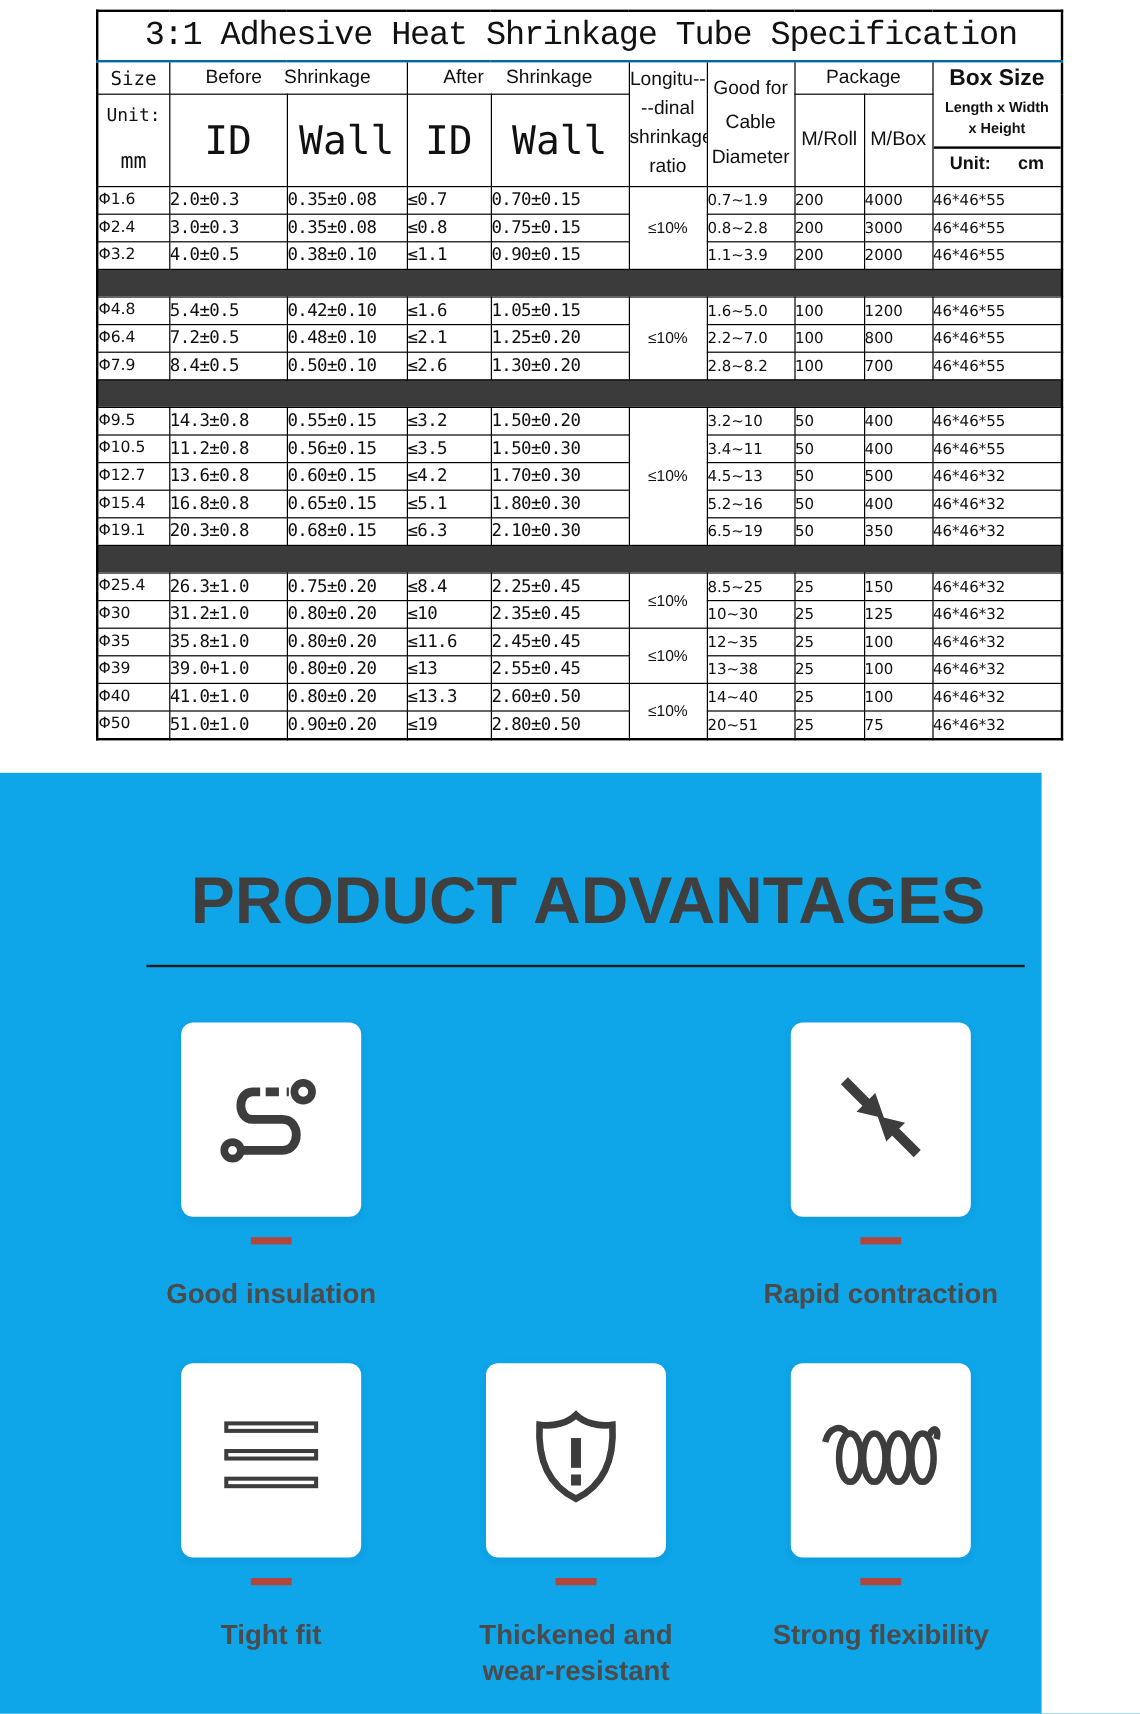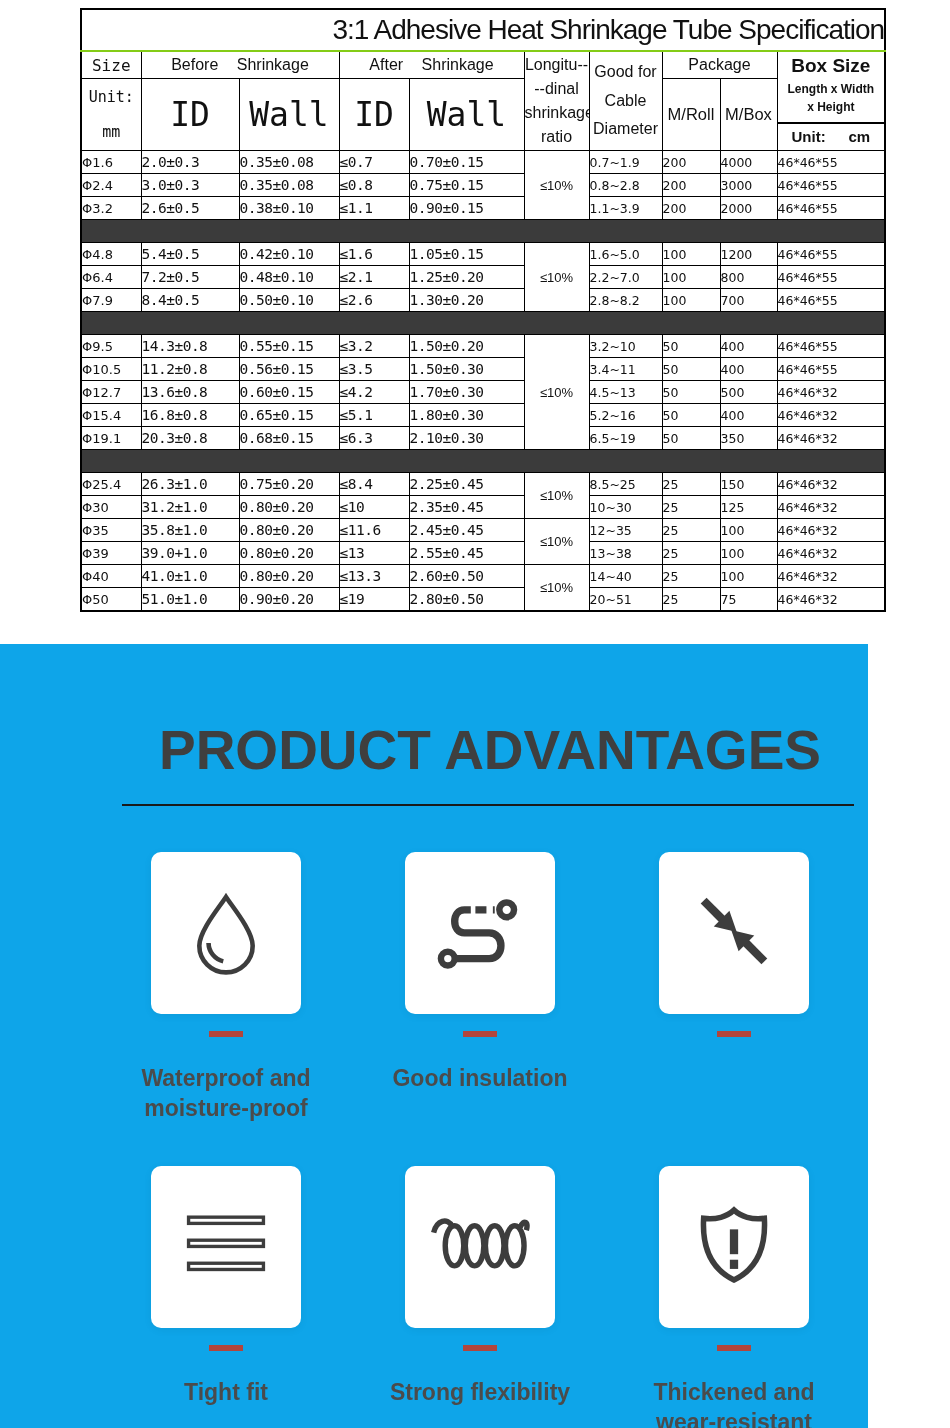--- a/index.html
+++ b/index.html
@@ -10,33 +10,33 @@
   }
 
   
   .spec-wrap { padding: 8px 0 0 80px; }
   table.spec {
     border-collapse: collapse; table-layout: fixed;
     width: 804px; border: 2px solid #000; background:#fff; color:#111;
   }
   .spec th, .spec td { border: 1px solid #000; padding: 0; overflow: hidden; white-space: nowrap; font-weight: normal; }
   .title-row th {
-    border-bottom: 2px solid #84cc16; height: 40px;
-    font-family: Liberation Sans, sans-serif; font-size: 28px;
-    text-align: right; padding-left: 2px; letter-spacing: -1px;
+    border-bottom: 2px solid #0369a1; height: 40px;
+    font-family: Liberation Mono, monospace; font-size: 28px;
+    text-align: center; padding-left: 2px; letter-spacing: -1px;
   }
   .h1 th { height: 26px; font-size: 16px; text-align: center; }
   .size-h { font-family: "DejaVu Sans Mono", monospace; font-size: 16px; }
   .gap-h { font-weight: bold; font-size: 15px; word-spacing: 14px; }
   .pkg-h { font-weight: bold; font-size: 16px; }
   .longi-h { font-weight: bold; font-size: 12.5px; line-height: 1.5; text-align: center; vertical-align: middle; }
   .suit-h { font-weight: bold; font-size: 16.5px; text-align: left; padding-left: 5px; line-height: 1.8; vertical-align: middle; }
   .h2 th { height: 71px; text-align: center; }
   .unit-h { font-family: "DejaVu Sans Mono", monospace; font-size: 15px; line-height: 2.3; }
-  .unit-h div:last-child { font-size: 15px; }
+  .unit-h div:last-child { font-size: 18px; }
   .big-h { font-family: "DejaVu Sans Mono", monospace; font-size: 33px; }
   .mrh { font-weight: bold; font-size: 16.5px; }
   .boxh { vertical-align: top; }
   .box-title { height: 28px; display:flex; align-items:center; justify-content:center; font-weight:bold; font-size:19px; }
   .box-dims { height: 42px; font-weight: bold; font-size: 12px; line-height: 1.5; text-align: center; }
   .box-unit { border-top: 2px solid #000; height: 24px; display: flex; align-items: center; justify-content: space-between; padding: 0 14px; font-weight: bold; font-size: 15px; }
   .spec tbody td { height: 22px; }
   .c-size { font-family: "DejaVu Sans", sans-serif; font-weight: bold; font-size: 13px; text-align: left; padding-left: 5px; }
   .c-mono { font-family: "DejaVu Sans Mono", monospace; font-size: 14.5px; letter-spacing: -0.5px; text-align: left; padding-left: 7px; }
   .c-ratio { font-family: Liberation Sans, sans-serif; font-weight: bold; font-size: 13px; text-align: center; }
@@ -148,21 +148,21 @@
           <td class="c-mono">0.35±0.08</td>
           <td class="c-mono">≤0.8</td>
           <td class="c-mono">0.75±0.15</td>
           <td class="c-sans">0.8~2.8</td>
           <td class="c-sans">200</td>
           <td class="c-sans">3000</td>
           <td class="c-sans">46*46*55</td>
         </tr>
         <tr>
           <td class="c-size">Φ3.2</td>
-          <td class="c-mono">2.6±0.5</td>
+          <td class="c-mono">4.0±0.5</td>
           <td class="c-mono">0.38±0.10</td>
           <td class="c-mono">≤1.1</td>
           <td class="c-mono">0.90±0.15</td>
           <td class="c-sans">1.1~3.9</td>
           <td class="c-sans">200</td>
           <td class="c-sans">2000</td>
           <td class="c-sans">46*46*55</td>
         </tr>
         <tr class="sep">
           <td colspan="10" style="background: rgb(59, 59, 59);"></td>
@@ -333,30 +333,20 @@
           <td class="c-sans">46*46*32</td>
         </tr>
       </tbody>
   </table>
 </div>
 
 <div class="bottom">
   <div class="adv-title">PRODUCT ADVANTAGES</div>
   <hr class="adv-rule">
   <div class="adv-grid" id="adv-row-1">
-      <div class="adv-col">
-        <div class="adv-card">
-          <span><svg viewBox="0 0 100 100" width="92" height="92">
-              <path d="M50 13 C42 25 21 50 21 66 a29 29 0 0 0 58 0 C79 50 58 25 50 13 Z" fill="none" stroke="#3d3d3d" stroke-width="5"></path>
-              <path d="M31 63 a21 21 0 0 0 16 20" fill="none" stroke="#3d3d3d" stroke-width="5"></path>
-            </svg></span>
-        </div>
-        <div class="adv-dash" style="background: rgb(178, 69, 60);"></div>
-        <div class="adv-label">Waterproof and moisture-proof</div>
-      </div>
       <div class="adv-col">
         <div class="adv-card">
           <span><svg viewBox="0 0 100 100" width="92" height="92">
               <circle cx="15" cy="80" r="7.5" fill="none" stroke="#3d3d3d" stroke-width="7"></circle>
               <path d="M23 80 H60 C77 80 77 52 60 52 H33 C19 52 19 27 33 27 H40" fill="none" stroke="#3d3d3d" stroke-width="8"></path>
               <path d="M45 27 H66" stroke="#3d3d3d" stroke-width="8" stroke-dasharray="12 7" fill="none"></path>
               <circle cx="79" cy="27" r="8" fill="none" stroke="#3d3d3d" stroke-width="7"></circle>
             </svg></span>
         </div>
         <div class="adv-dash" style="background: rgb(178, 69, 60);"></div>
@@ -367,57 +357,58 @@
           <span><svg viewBox="0 0 100 100" width="92" height="92">
               <g stroke="#3d3d3d" stroke-width="9" fill="#3d3d3d">
                 <line x1="17" y1="17" x2="38" y2="38"></line>
                 <path d="M53 51 L28 45 L45 28 Z" stroke="none"></path>
                 <line x1="83" y1="83" x2="62" y2="62"></line>
                 <path d="M47 49 L72 55 L55 72 Z" stroke="none"></path>
               </g>
             </svg></span>
         </div>
         <div class="adv-dash" style="background: rgb(178, 69, 60);"></div>
+        <div class="adv-label">Rapid contraction</div>
       </div>
     </div>
   <div class="adv-grid second" id="adv-row-2">
       <div class="adv-col">
         <div class="adv-card">
           <span><svg viewBox="0 0 100 100" width="96" height="96">
               <g fill="none" stroke="#3d3d3d" stroke-width="3.5">
                 <rect x="11" y="21" width="78" height="6.5"></rect>
                 <rect x="11" y="45" width="78" height="6.5"></rect>
                 <rect x="11" y="69" width="78" height="6.5"></rect>
               </g>
             </svg></span>
         </div>
         <div class="adv-dash" style="background: rgb(178, 69, 60);"></div>
         <div class="adv-label">Tight fit</div>
       </div>
       <div class="adv-col">
         <div class="adv-card">
+          <span><svg viewBox="0 0 100 100" width="92" height="92">
+              <path d="M50 12 C43 19 30 23 17 21 C15 56 27 77 50 88 C73 77 85 56 83 21 C70 23 57 19 50 12 Z" fill="none" stroke="#3d3d3d" stroke-width="6"></path>
+              <rect x="45.5" y="33" width="9" height="27" fill="#3d3d3d"></rect>
+              <rect x="45.5" y="66" width="9" height="10" fill="#3d3d3d"></rect>
+            </svg></span>
+        </div>
+        <div class="adv-dash" style="background: rgb(178, 69, 60);"></div>
+        <div class="adv-label">Thickened and wear-resistant</div>
+      </div>
+      <div class="adv-col">
+        <div class="adv-card">
           <span><svg viewBox="0 0 132 92" width="102" height="72">
               <g fill="none" stroke="#3d3d3d" stroke-width="7">
                 <path d="M6 30 C10 14 24 10 30 22"></path>
                 <ellipse cx="33" cy="47" rx="12" ry="26"></ellipse>
                 <ellipse cx="59" cy="47" rx="12" ry="26"></ellipse>
                 <ellipse cx="85" cy="47" rx="12" ry="26"></ellipse>
                 <ellipse cx="111" cy="47" rx="12" ry="26"></ellipse>
                 <path d="M118 23 C123 12 129 16 126 27"></path>
               </g>
             </svg></span>
         </div>
         <div class="adv-dash" style="background: rgb(178, 69, 60);"></div>
         <div class="adv-label">Strong flexibility</div>
       </div>
-      <div class="adv-col">
-        <div class="adv-card">
-          <span><svg viewBox="0 0 100 100" width="92" height="92">
-              <path d="M50 12 C43 19 30 23 17 21 C15 56 27 77 50 88 C73 77 85 56 83 21 C70 23 57 19 50 12 Z" fill="none" stroke="#3d3d3d" stroke-width="6"></path>
-              <rect x="45.5" y="33" width="9" height="27" fill="#3d3d3d"></rect>
-              <rect x="45.5" y="66" width="9" height="10" fill="#3d3d3d"></rect>
-            </svg></span>
-        </div>
-        <div class="adv-dash" style="background: rgb(178, 69, 60);"></div>
-        <div class="adv-label">Thickened and wear-resistant</div>
-      </div>
     </div>
 </div>
 
 </body></html>

